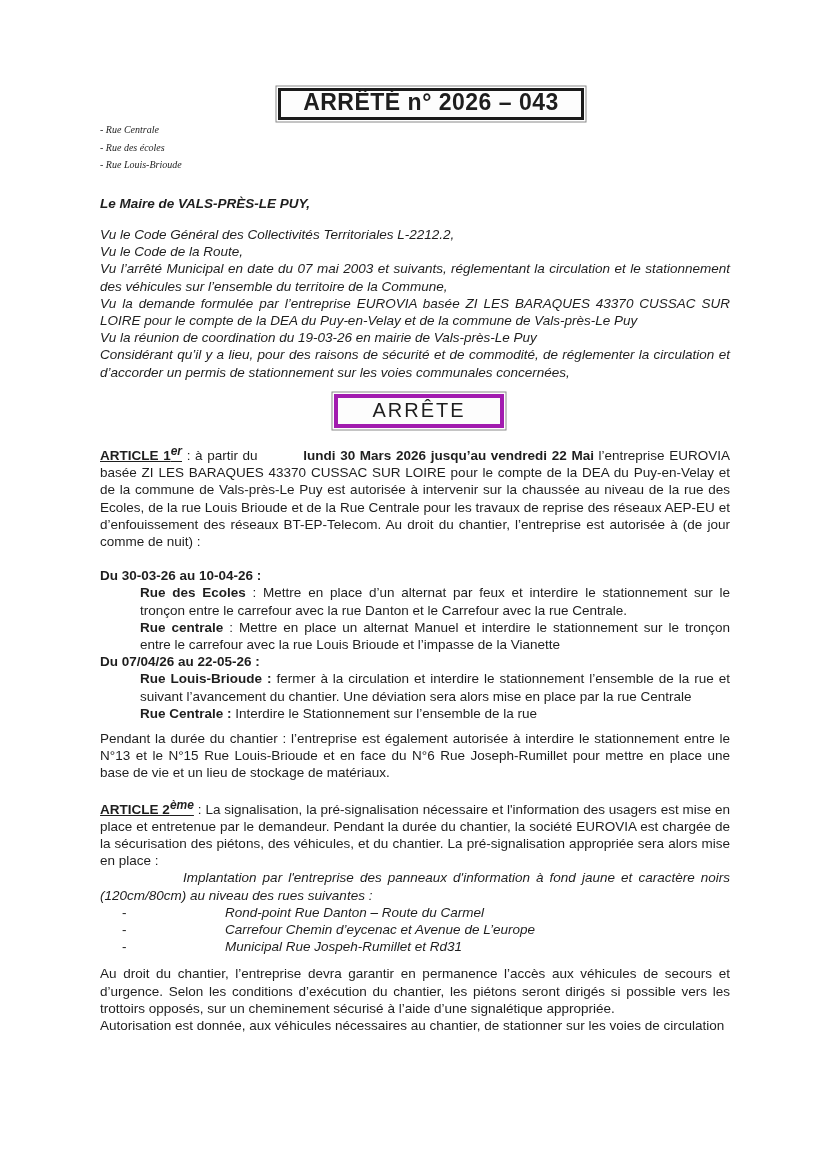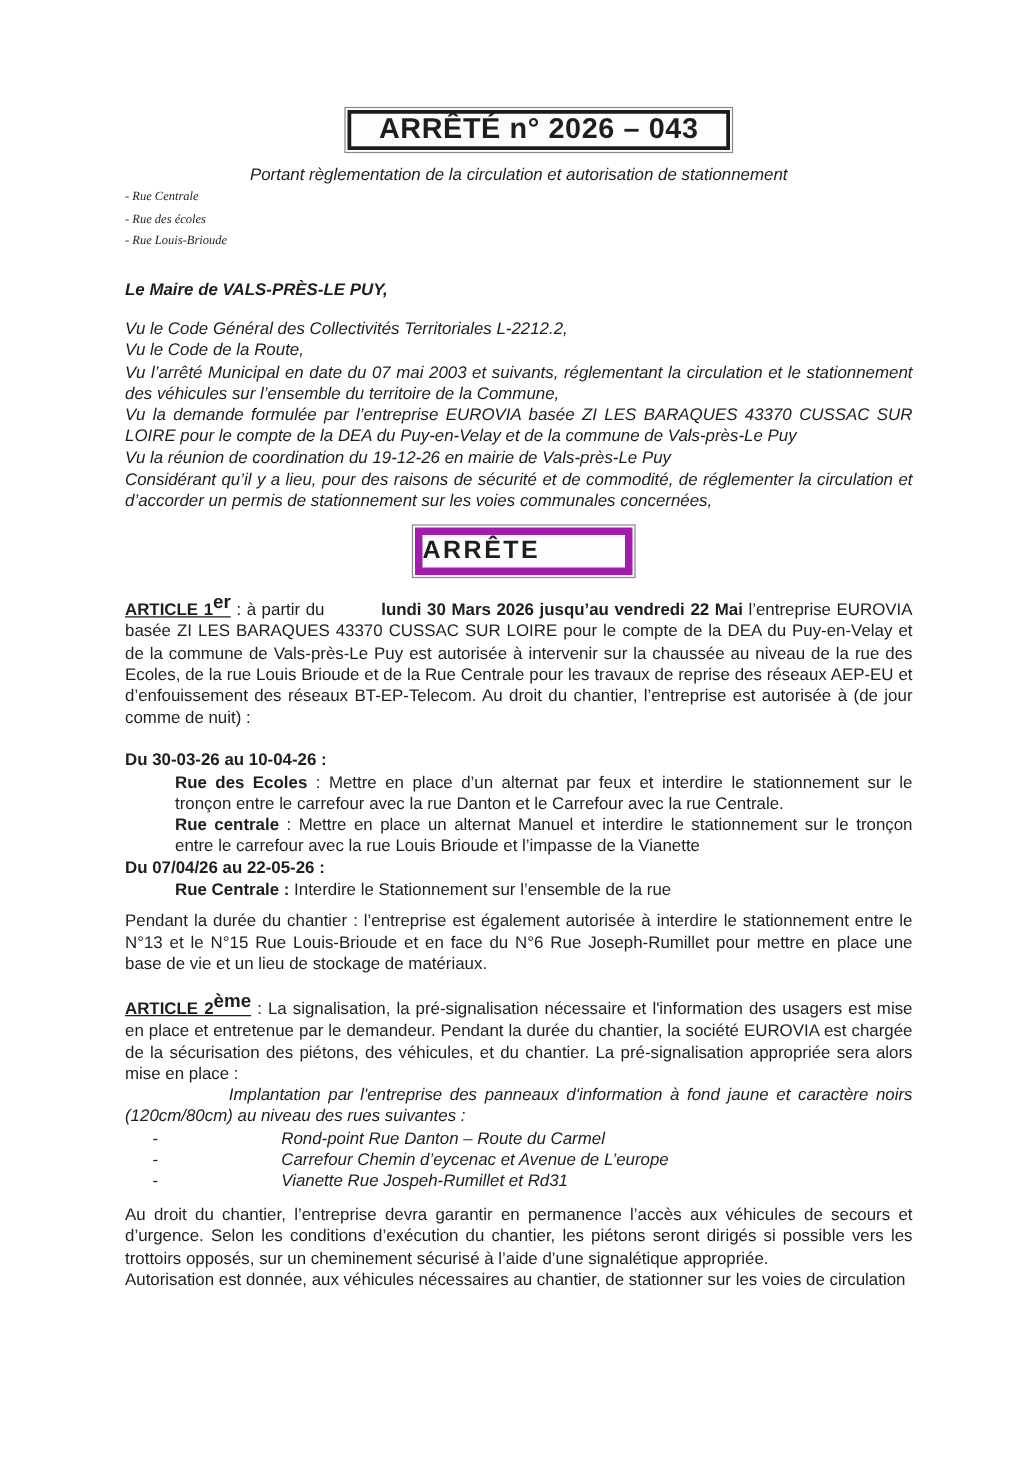--- a/index.html
+++ b/index.html
@@ -52,32 +52,33 @@
   .preamble {
     margin-top:14px;
     font-style:italic;
   }
   .kw { font-weight:normal; }
 
   .arrete-box {
     width:162px;
     margin:13px auto 0;
     transform:translateX(4px);
-    border:6px solid #a21caf;
+    border:4px solid #a21caf;
     box-shadow:0 0 0 1.5px #ffffff, 0 0 0 2.5px #8a8a8a;
+    text-align:center;
     padding:4px 0 5px;
     font-size:20px;
-    font-weight:bold;
+    font-weight:normal;
     letter-spacing:2px;
     background:#fdfdfd;
   }
 
   .article { margin-top:19px; }
   .article-label { font-weight:bold; text-decoration:underline; }
-  sup { font-size:15px; line-height:0; }
+  sup { font-size:12px; line-height:0;font-style:italic; }
   .bold { font-weight:bold;margin-left:41px; }
 
   .schedule { margin-top:17px; }
   .date-label { font-weight:bold; }
   .rule { margin-left:40px; text-align:justify; }
   .street-name { font-weight:bold; }
 
   .note { margin-top:8px; }
 
   .implantation { text-indent:83px;font-style:italic; }
@@ -90,52 +91,52 @@
 </style>
 </head>
 <body>
 
 <div class="page">
 
   <div class="title-box">
     <span>ARRÊTÉ n° 2026 – 043</span>
   </div>
 
-  <p class="subtitle">Portant règlementation de la circulation et autorisation de stationnement</p>
 
   <div class="streets">
     <div>- Rue Centrale</div>
     <div>- Rue des écoles</div>
     <div>- Rue Louis-Brioude</div>
   </div>
 
   <p class="salutation">Le Maire de VALS-PRÈS-LE PUY,</p>
 
   <div class="preamble">
     <p class="justify"><span class="kw">Vu</span><span> le Code Général des Collectivités Territoriales L-2212.2,</span></p>
     <p class="justify"><span class="kw">Vu</span><span> le Code de la Route,</span></p>
     <p class="justify"><span class="kw">Vu</span><span> l’arrêté Municipal en date du 07 mai 2003 et suivants, réglementant la circulation et le stationnement des véhicules sur l’ensemble du territoire de la Commune,</span></p>
     <p class="justify"><span class="kw">Vu</span><span> la demande formulée par l’entreprise EUROVIA basée ZI LES BARAQUES 43370 CUSSAC SUR LOIRE pour le compte de la DEA du Puy-en-Velay et de la commune de Vals-près-Le Puy</span></p>
-    <p class="justify"><span class="kw">Vu</span><span> la réunion de coordination du 19-12-26 en mairie de Vals-près-Le Puy</span></p>
+    <p class="justify"><span class="kw">Vu</span><span> la réunion de coordination du 19-03-26 en mairie de Vals-près-Le Puy</span></p>
     <p class="justify"><span class="kw">Considérant</span><span> qu’il y a lieu, pour des raisons de sécurité et de commodité, de réglementer la circulation et d’accorder un permis de stationnement sur les voies communales concernées,</span></p>
   </div>
 
   <div class="arrete-box">
     <span>ARRÊTE</span>
   </div>
 
   <p class="article justify">
     <span class="article-label"><span>ARTICLE 1</span><sup>er</sup></span><span> : à partir du </span><span class="bold">lundi 30 Mars 2026 jusqu’au vendredi 22 Mai</span><span> l’entreprise EUROVIA basée ZI LES BARAQUES 43370 CUSSAC SUR LOIRE pour le compte de la DEA du Puy-en-Velay et de la commune de Vals-près-Le Puy est autorisée à intervenir sur la chaussée au niveau de la rue des Ecoles, de la rue Louis Brioude et de la Rue Centrale pour les travaux de reprise des réseaux AEP-EU et d’enfouissement des réseaux BT-EP-Telecom. Au droit du chantier, l’entreprise est autorisée à (de jour comme de nuit) :</span>
   </p>
 
   <div class="schedule">
     <p class="date-label">Du 30-03-26 au 10-04-26 :</p>
     <p class="rule"><span class="street-name">Rue des Ecoles</span><span> : Mettre en place d’un alternat par feux et interdire le stationnement sur le tronçon entre le carrefour avec la rue Danton et le Carrefour avec la rue Centrale.</span></p>
     <p class="rule"><span class="street-name">Rue centrale</span><span> : Mettre en place un alternat Manuel et interdire le stationnement sur le tronçon entre le carrefour avec la rue Louis Brioude et l’impasse de la Vianette</span></p>
     <p class="date-label">Du 07/04/26 au 22-05-26 :</p>
+    <p class="rule"><span class="street-name">Rue Louis-Brioude :</span><span> fermer à la circulation et interdire le stationnement l’ensemble de la rue et suivant l’avancement du chantier. Une déviation sera alors mise en place par la rue Centrale</span></p>
     <p class="rule"><span class="street-name">Rue Centrale :</span><span> Interdire le Stationnement sur l’ensemble de la rue</span></p>
   </div>
 
   <p class="note justify">Pendant la durée du chantier : l’entreprise est également autorisée à interdire le stationnement entre le N°13 et le N°15 Rue Louis-Brioude et en face du N°6 Rue Joseph-Rumillet pour mettre en place une base de vie et un lieu de stockage de matériaux.</p>
 
   <p class="article justify">
     <span class="article-label"><span>ARTICLE 2</span><sup>ème</sup></span><span> : La signalisation, la pré-signalisation nécessaire et l'information des usagers est mise en place et entretenue par le demandeur. Pendant la durée du chantier, la société EUROVIA est chargée de la sécurisation des piétons, des véhicules, et du chantier. La pré-signalisation appropriée sera alors mise en place :</span>
   </p>
 
   <p class="implantation justify">Implantation par l'entreprise des panneaux d'information à fond jaune et caractère noirs (120cm/80cm) au niveau des rues suivantes :</p>
@@ -144,20 +145,20 @@
     <div class="loc-row">
         <span class="loc-dash">-</span>
         <span class="loc-text">Rond-point Rue Danton – Route du Carmel</span>
       </div>
     <div class="loc-row">
         <span class="loc-dash">-</span>
         <span class="loc-text">Carrefour Chemin d’eycenac et Avenue de L’europe</span>
       </div>
     <div class="loc-row">
         <span class="loc-dash">-</span>
-        <span class="loc-text">Vianette Rue Jospeh-Rumillet et Rd31</span>
+        <span class="loc-text">Municipal Rue Jospeh-Rumillet et Rd31</span>
       </div>
   </div>
 
   <p class="closing1 justify">Au droit du chantier, l’entreprise devra garantir en permanence l’accès aux véhicules de secours et d’urgence. Selon les conditions d’exécution du chantier, les piétons seront dirigés si possible vers les trottoirs opposés, sur un cheminement sécurisé à l’aide d’une signalétique appropriée.</p>
   <p class="justify">Autorisation est donnée, aux véhicules nécessaires au chantier, de stationner sur les voies de circulation</p>
 
 </div>
 
 </body></html>

